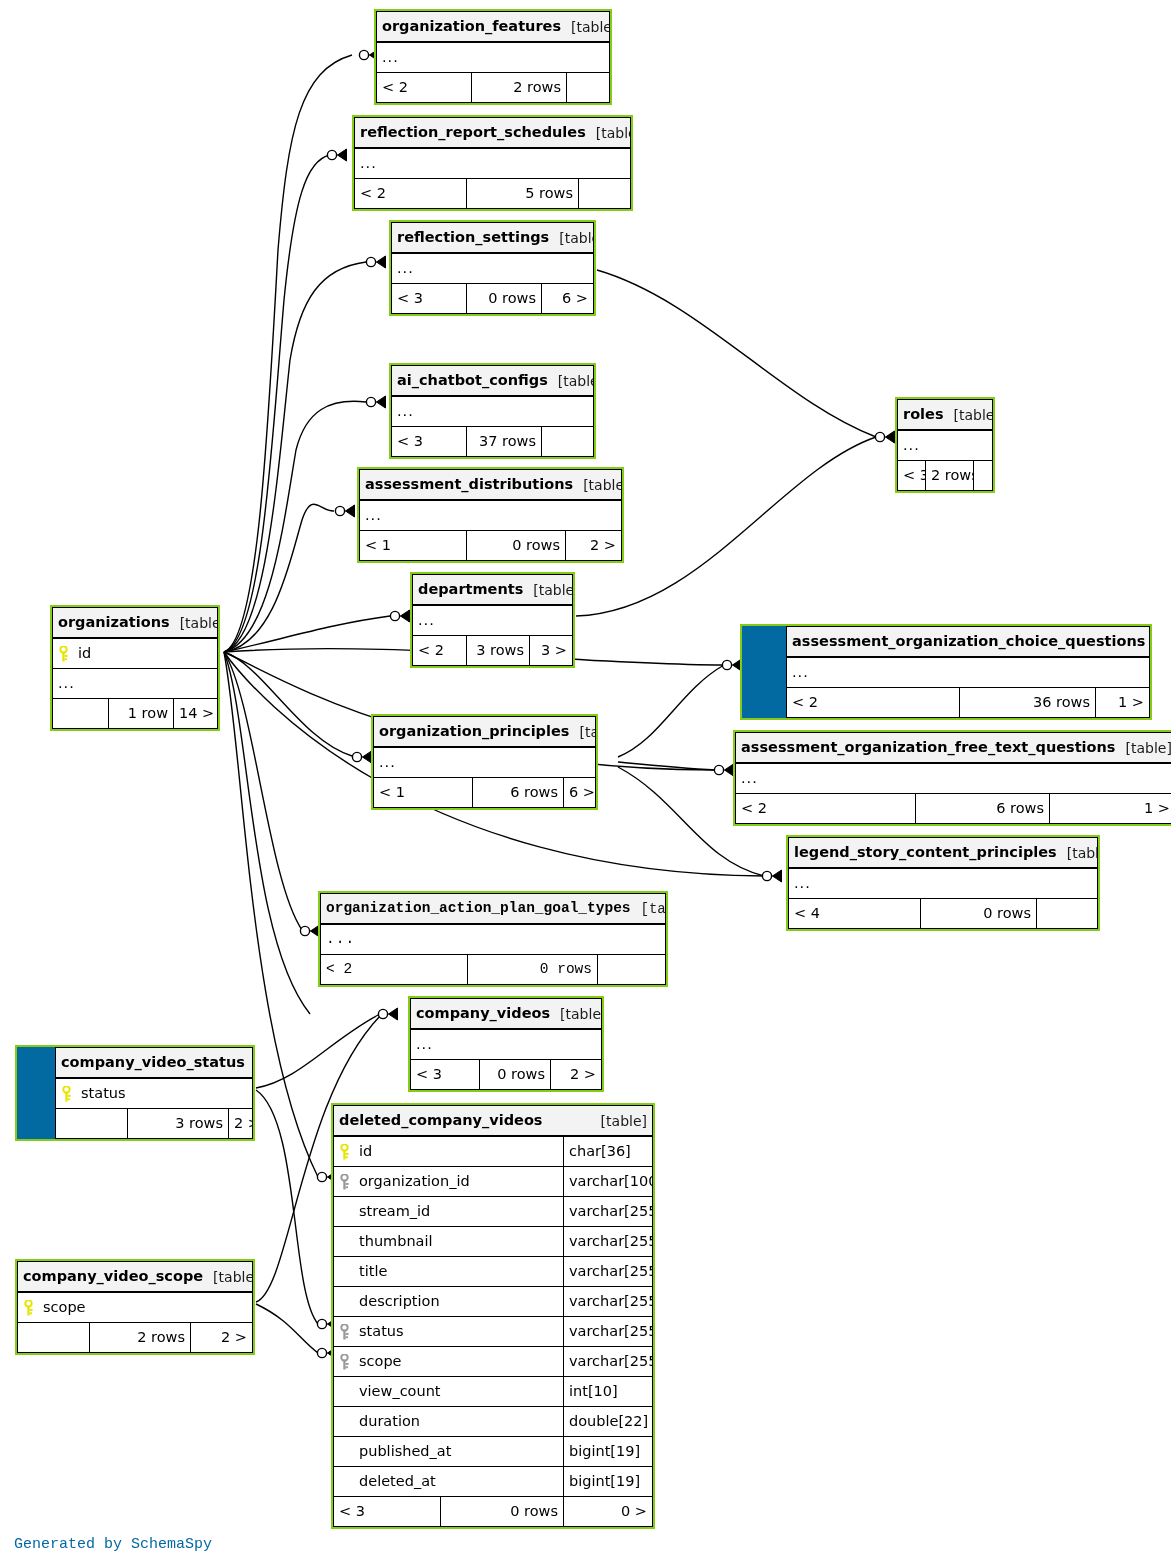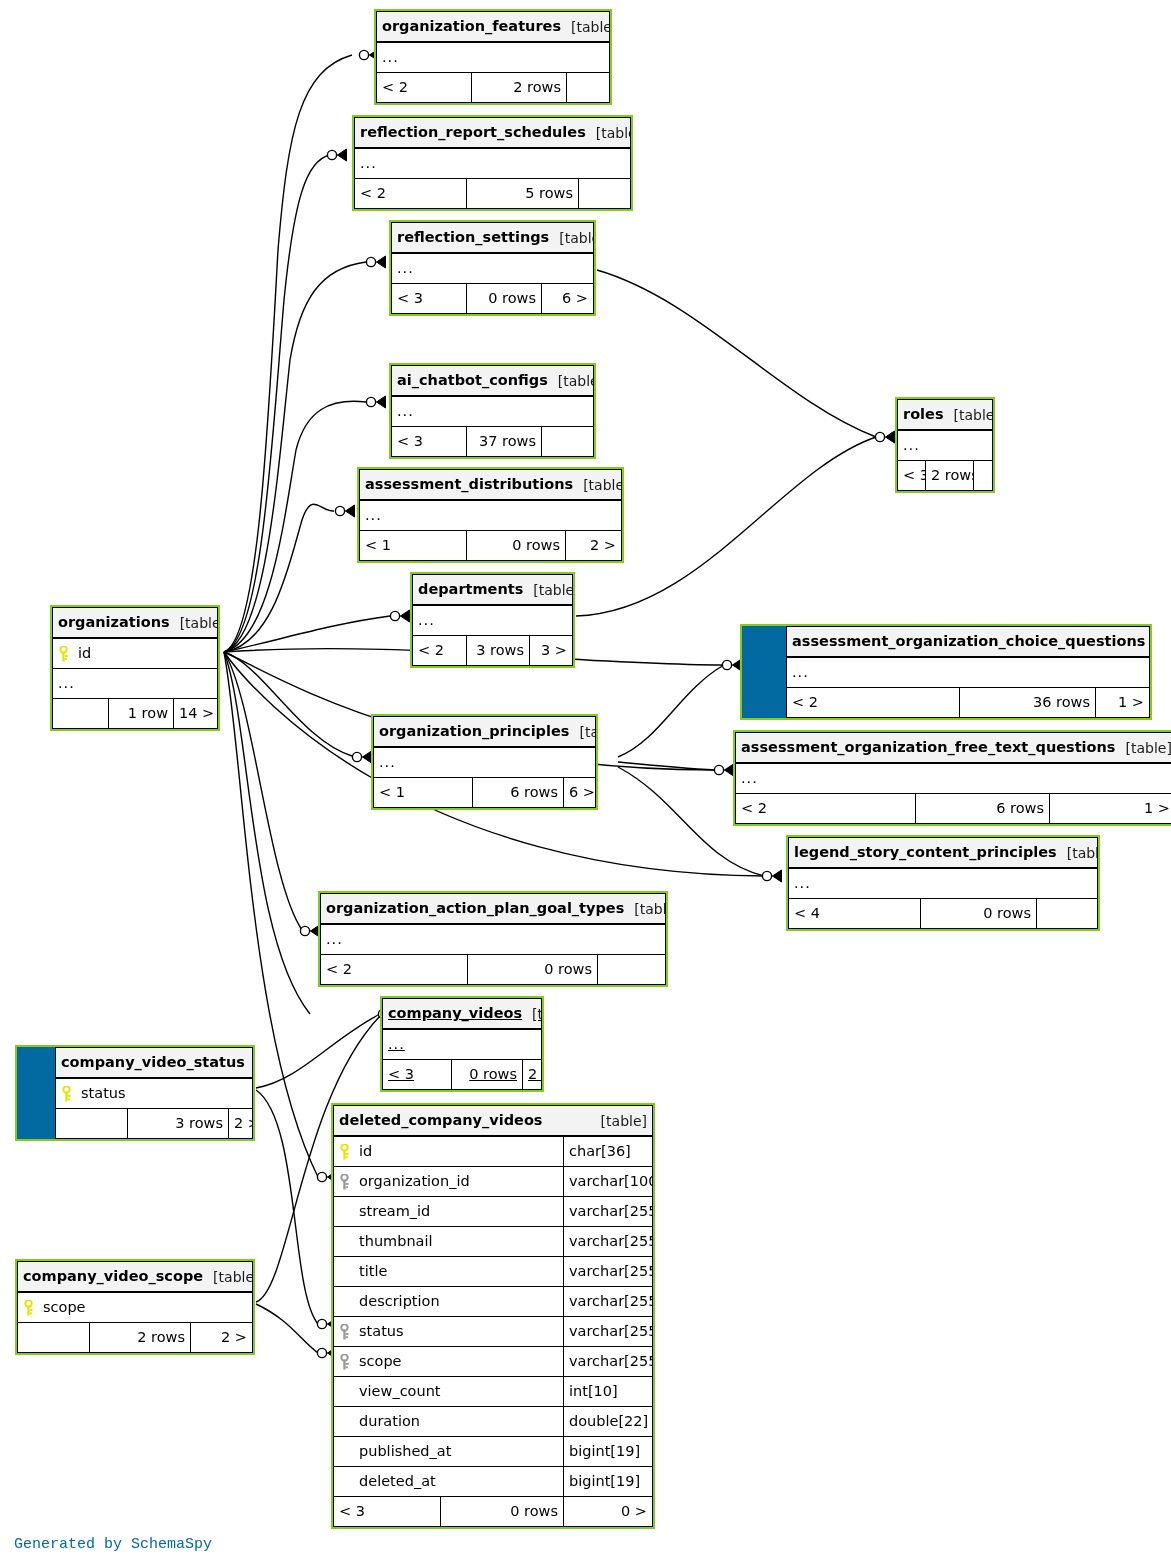--- a/index.html
+++ b/index.html
@@ -480,21 +480,21 @@
             <td class="dots" colspan="3">...</td>
           </tr>
           <tr>
             <td class="foot lft">&lt; 4</td>
             <td class="foot num">0 rows</td>
             <td class="foot num"></td>
           </tr>
         </tbody>
       </table>
     </div>
-    <div class="node" style="left: 318px; top: 891px; width: 350px;">
+    <div class="node" style="left: 318px; top: 891px; width: 350px; font-family: Liberation Mono, monospace;">
       <table class="tbl">
         <colgroup>
           <col style="width:147px">
           <col style="width:130px">
           <col>
         </colgroup>
         <tbody>
           <tr>
             <td class="hdr" colspan="3">
               <div class="hdr-inner">
@@ -507,21 +507,21 @@
             <td class="dots" colspan="3">...</td>
           </tr>
           <tr>
             <td class="foot lft">&lt; 2</td>
             <td class="foot num">0 rows</td>
             <td class="foot num"></td>
           </tr>
         </tbody>
       </table>
     </div>
-    <div class="node" style="left: 380px; top: 996px; width: 164px; text-decoration: underline;">
+    <div class="node" style="left: 408px; top: 996px; width: 196px;">
       <table class="tbl">
         <colgroup>
           <col style="width:69px">
           <col style="width:71px">
           <col>
         </colgroup>
         <tbody>
           <tr>
             <td class="hdr" colspan="3">
               <div class="hdr-inner">

